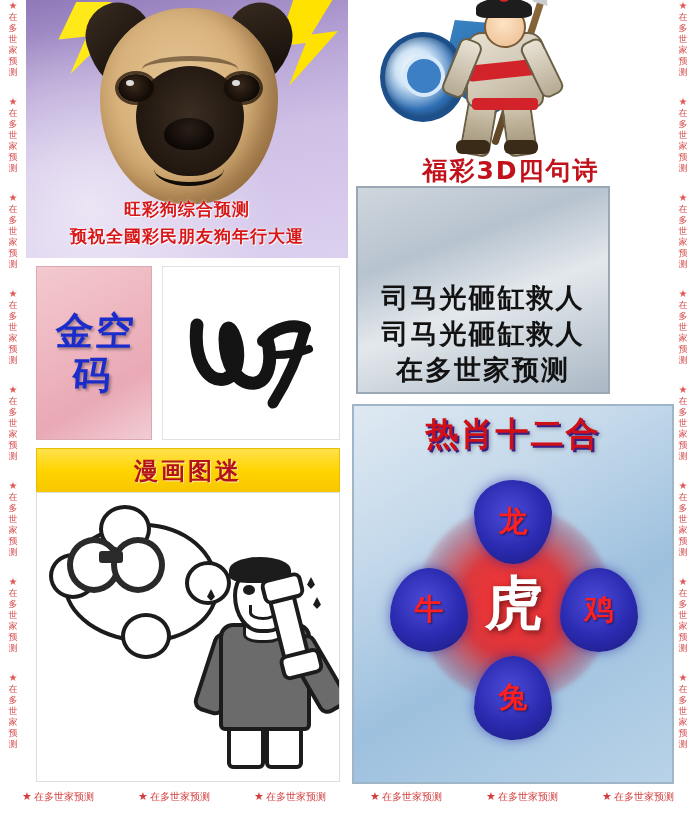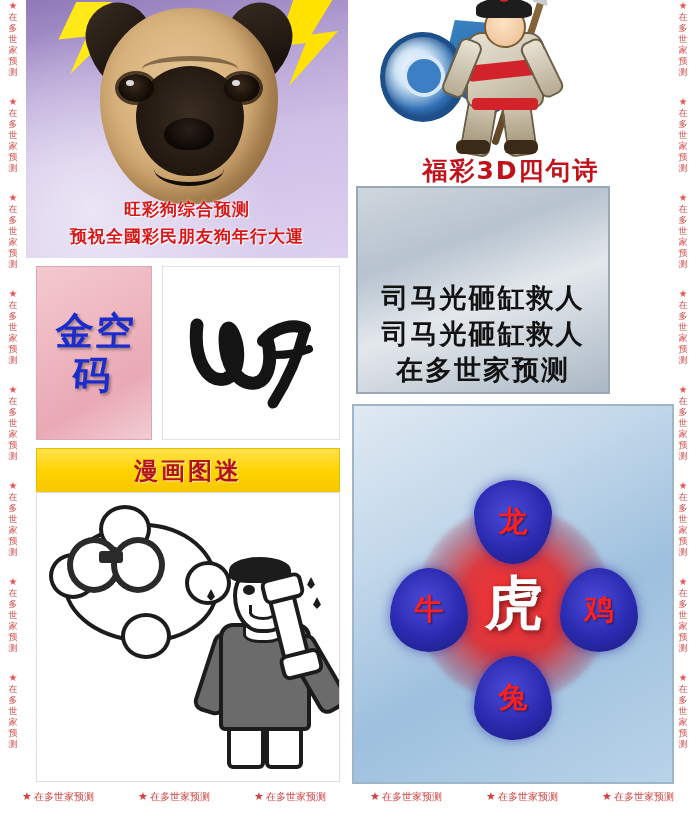--- a/index.html
+++ b/index.html
@@ -578,20 +578,21 @@
         <div class="ear1"></div>
         <div class="ear2"></div>
       </div>
     </div>
     <div class="sweat s1"></div>
     <div class="sweat s2"></div>
     <div class="sweat s3"></div>
   </div>
 
   <div class="panel" id="zodiac-panel">
+    <div id="zodiac-title">热肖十二合</div>
     <div id="zodiac-diagram">
       <div class="glow"></div>
       <div class="petal top">
         <span class="lbl">龙</span>
       </div>
       <div class="petal left">
         <span class="lbl">牛</span>
       </div>
       <div class="petal right">
         <span class="lbl">鸡</span>

